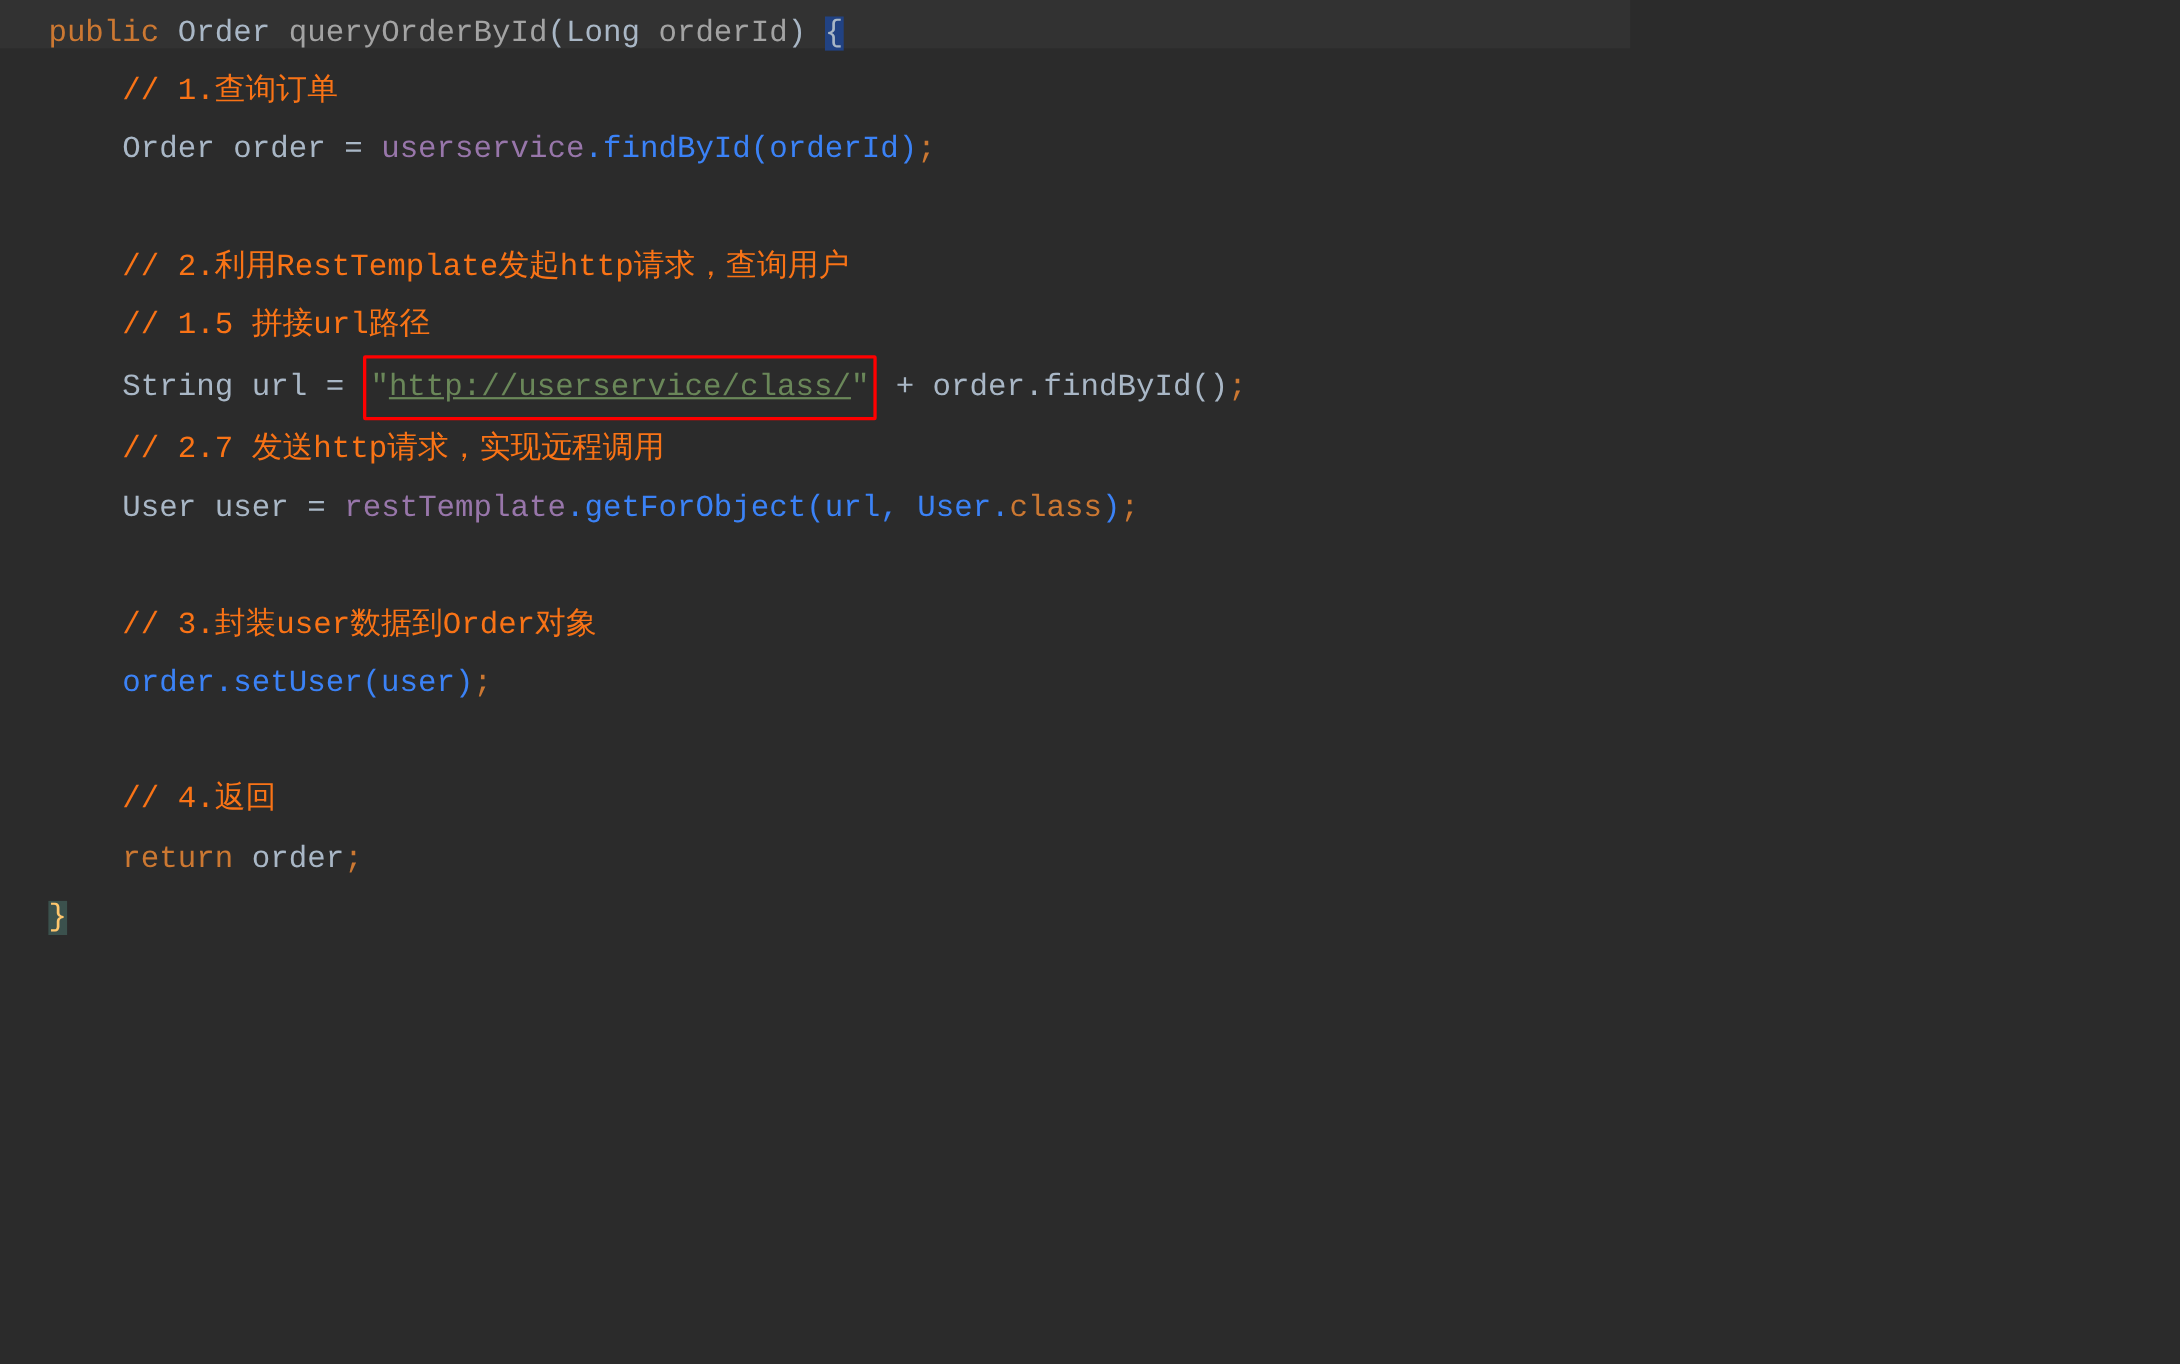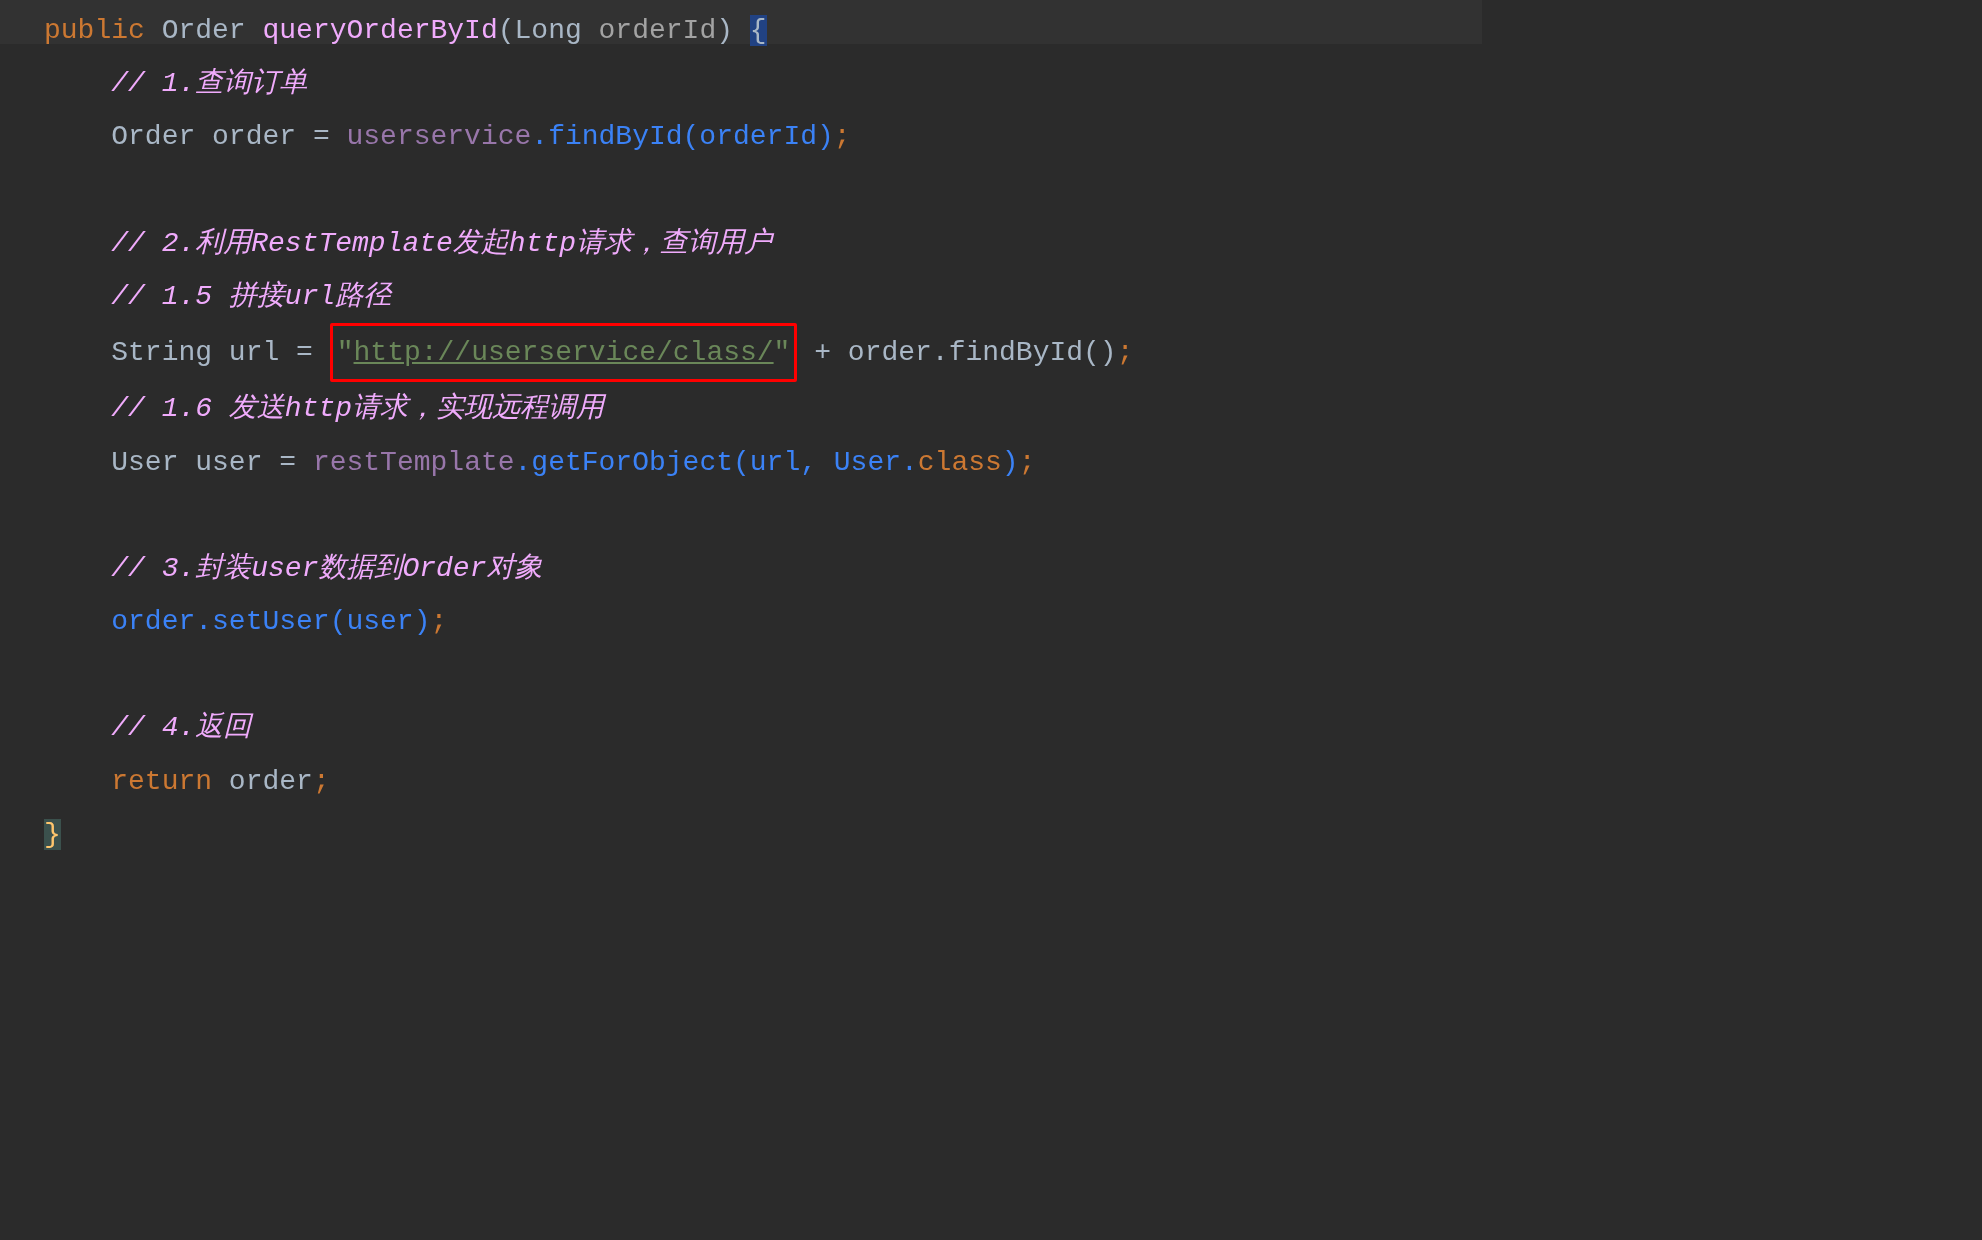--- a/index.html
+++ b/index.html
@@ -29,23 +29,23 @@
     pre {
       position: relative;
       z-index: 1;
       white-space: pre;
       padding-left: 44px;
       padding-top: 4px;
       font-family: inherit;
     }
     .kw { color: #cc7832; font-family: Liberation Mono, monospace; }
     .type { color: #a9b7c6; }
-    .method-decl { color: #f0abfc; text-align: right; }
+    .method-decl { color: #a3a3a3; text-align: right; }
     .param { color: #a3a3a3; }
-    .comment { color: #f0abfc; font-style: italic; }
+    .comment { color: #f97316; }
     .field { color: #9876aa; }
     .call { color: #3b82f6; }
     .str { color: #6a8759; }
     .url-str { color: #6a8759; text-decoration: underline; }
     .plain { color: #a9b7c6; }
     .semi { color: #cc7832; }
     .return-kw { color: #cc7832; }
     .class-kw { color: #cc7832; text-align: right; }
     .red-box {
       border: 3px solid #ff0000;
@@ -68,21 +68,21 @@
 
 <div class="editor">
   <div class="first-line-bg"></div>
   <pre><span class="kw">public</span> <span class="type">Order</span> <span class="method-decl">queryOrderById</span><span class="plain">(</span><span class="type">Long</span> <span class="param">orderId</span><span class="plain">)</span> <span class="open-brace caret-box">{</span>
     <span class="comment">// 1.查询订单</span>
     <span class="type">Order</span> <span class="plain">order</span> <span class="plain">=</span> <span class="field">userservice</span><span class="call">.findById(orderId)</span><span class="semi">;</span>
 
     <span class="comment">// 2.利用RestTemplate发起http请求，查询用户</span>
     <span class="comment">// 1.5 拼接url路径</span>
     <span class="type">String</span> <span class="plain">url</span> <span class="plain">=</span> <span class="red-box"><span class="str">"</span><span class="url-str">http://userservice/class/</span><span class="str">"</span></span><span class="plain"> + order.findById()</span><span class="semi">;</span>
-    <span class="comment">// 1.6 发送http请求，实现远程调用</span>
+    <span class="comment">// 2.7 发送http请求，实现远程调用</span>
     <span class="type">User</span> <span class="plain">user</span> <span class="plain">=</span> <span class="field">restTemplate</span><span class="call">.getForObject(url, User.</span><span class="class-kw">class</span><span class="call">)</span><span class="semi">;</span>
 
     <span class="comment">// 3.封装user数据到Order对象</span>
     <span class="call">order.setUser(user)</span><span class="semi">;</span>
 
     <span class="comment">// 4.返回</span>
     <span class="return-kw">return</span><span class="plain"> order</span><span class="semi">;</span>
 <span class="close-brace-hl">}</span></pre>
 </div>
 

